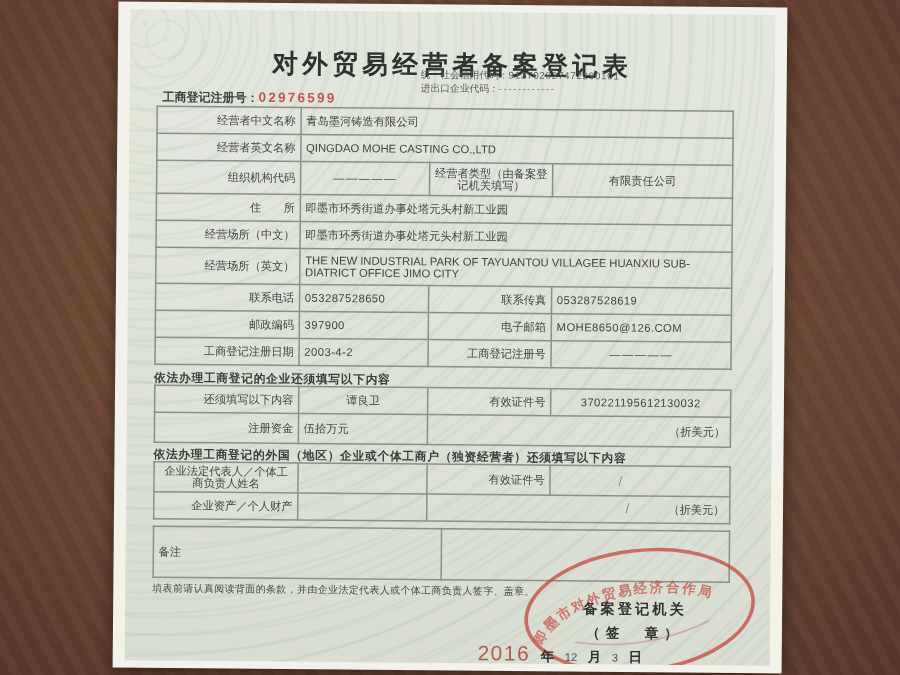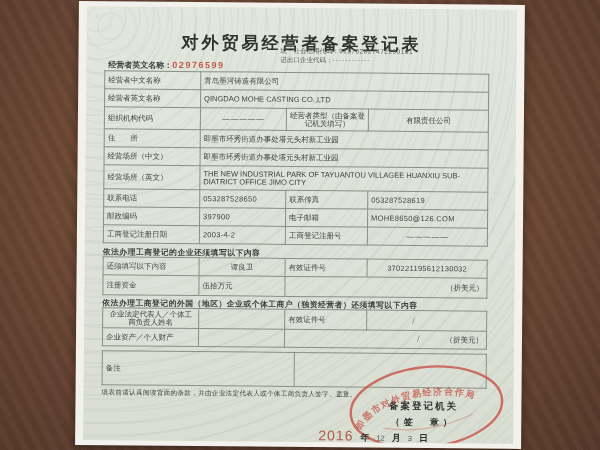--- a/index.html
+++ b/index.html
@@ -51,21 +51,21 @@
     position:absolute;top:53px;left:22px;font-size:8px;color:#3c403b;font-weight:bold;
   }
   .serial .serial-no{color:#c4574d;font-size:9px;letter-spacing:1.5px;}
   table.form{
     position:absolute;left:18px;width:384px;border-collapse:collapse;table-layout:fixed;
   }
   table.form td{
     border:1px solid #8a9086;font-size:7.5px;color:#40453f;
     padding:1px 3px;overflow:hidden;vertical-align:middle;
   }
-  td.lab{text-align:left;color:#4a4f48;background:rgba(255,255,255,0.06);}
+  td.lab{text-align:right;color:#4a4f48;background:rgba(255,255,255,0.06);}
   td.val{color:#363c40;}
   td.val.center{text-align:center;}
   td.dash{color:#6a6f68;text-align:center;letter-spacing:1px;}
   td.small2{font-size:6.3px;line-height:7.5px;text-align:center;margin-top:12px;}
   td.en{font-size:6.6px;line-height:8px;}
   td.num{font-size:6.8px;letter-spacing:0.3px;}
   td.usd{text-align:right;color:#555a54;font-size:7px;}
   .slash{color:#8a8f98;font-size:9px;margin-right:26px;}
   .sect{
     position:absolute;left:18px;width:384px;
@@ -115,21 +115,21 @@
   <div class="paper">
 
     <div class="title">对外贸易经营者备案登记表</div>
 
     <div class="codes">
       <div class="code-line"><span>统一社会信用代码：</span><span class="code-val">913702827472290101</span></div>
       <div class="code-line"><span>进出口企业代码：</span><span class="code-blank">------------</span></div>
     </div>
 
     <div class="serial">
-      <span>经营者英文名称：</span><span class="serial-no">02976599</span>
+      <span>工商登记注册号：</span><span class="serial-no">02976599</span>
     </div>
 
     <table class="form" id="t-main">
       <colgroup>
           <col style="width:96px">
           <col style="width:86px">
           <col style="width:82px">
           <col style="width:120px">
         </colgroup>
       <tbody>

